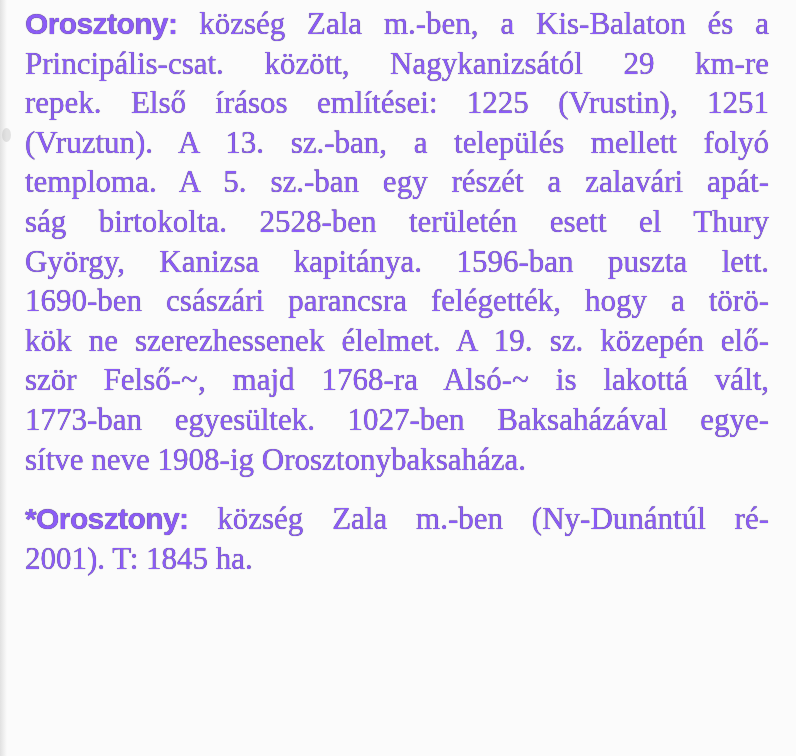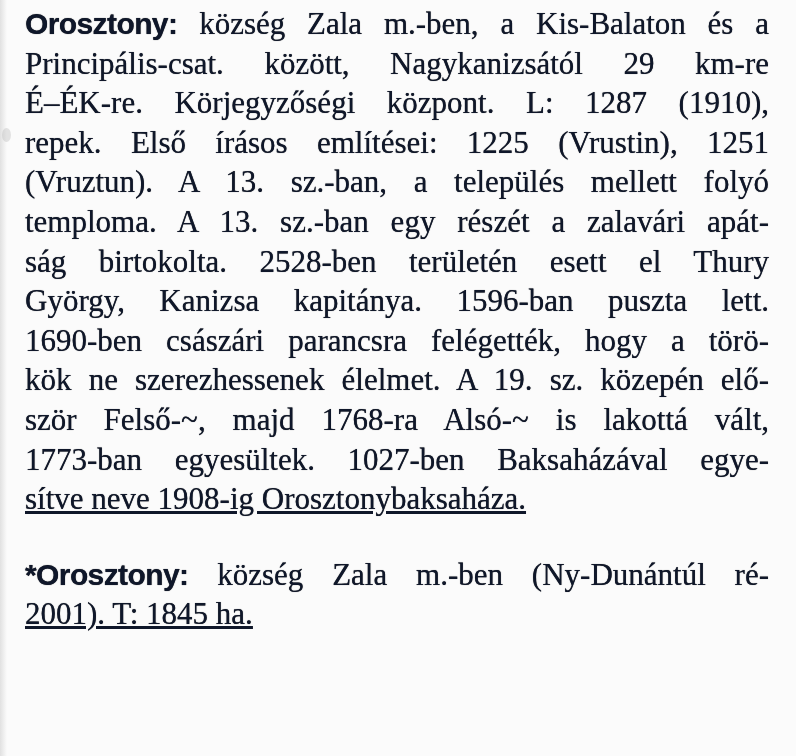--- a/index.html
+++ b/index.html
@@ -11,21 +11,21 @@
     height: 756px;
     background: #fbfbfb;
     overflow: hidden;
   }
   .page {
     position: relative;
     box-sizing: border-box;
     width: 796px;
     height: 756px;
     padding: 4px 27px 0 25px;
-    color: #0f172a;
+    color: #8b5cf6;
     font-family: "Liberation Serif", serif;
     font-size: 31px;
     text-shadow: 0 0 0.7px rgba(0,0,0,0.85);
   }
   .scan-edge {
     position: absolute;
     left: 0;
     top: 0;
     width: 7px;
     height: 100%;
@@ -39,56 +39,54 @@
     width: 9px;
     height: 14px;
     background: rgba(170,170,170,0.30);
     border-radius: 50%;
     pointer-events: none;
   }
   .entry {
     position: relative;
   }
   .entry2 {
-    margin-top: 36px;
+    margin-top: 20px;
   }
   .line {
     height: 39.6px;
     line-height: 39.6px;
     text-align: justify;
     text-align-last: justify;
     white-space: nowrap;
   }
   .line.lastline {
     text-align: left;
     text-align-last: left;
-    text-decoration: underline;
   }
   .hw {
     font-family: "Liberation Sans", sans-serif;
     font-weight: 700;
     font-size: 30px;
     letter-spacing: -0.6px;
     text-shadow: 0 0 0.8px rgba(0,0,0,0.9);
   }
 </style>
 </head>
 <body>
 
 <main class="page">
   <div class="scan-edge"></div>
   <div class="scan-speckle"></div>
 
   <section class="entry">
     <div class="line"><b class="hw">Orosztony:</b> <span>község Zala m.-ben, a Kis-Balaton és a</span></div>
     <div class="line">Principális-csat. között, Nagykanizsától 29 km-re</div>
-    <div class="line">É–ÉK-re. Körjegyzőségi központ. L: 1287 (1910),</div>
     <div class="line">repek. Első írásos említései: 1225 (Vrustin), 1251</div>
     <div class="line">(Vruztun). A 13. sz.-ban, a település mellett folyó</div>
-    <div class="line">temploma. A 13. sz.-ban egy részét a zalavári apát-</div>
+    <div class="line">temploma. A 5. sz.-ban egy részét a zalavári apát-</div>
     <div class="line">ság birtokolta. 2528-ben területén esett el Thury</div>
     <div class="line">György, Kanizsa kapitánya. 1596-ban puszta lett.</div>
     <div class="line">1690-ben császári parancsra felégették, hogy a törö-</div>
     <div class="line">kök ne szerezhessenek élelmet. A 19. sz. közepén elő-</div>
     <div class="line">ször Felső-~, majd 1768-ra Alsó-~ is lakottá vált,</div>
     <div class="line">1773-ban egyesültek. 1027-ben Baksaházával egye-</div>
     <div class="line lastline">sítve neve 1908-ig Orosztonybaksaháza.</div>
   </section>
 
   <section class="entry entry2">

